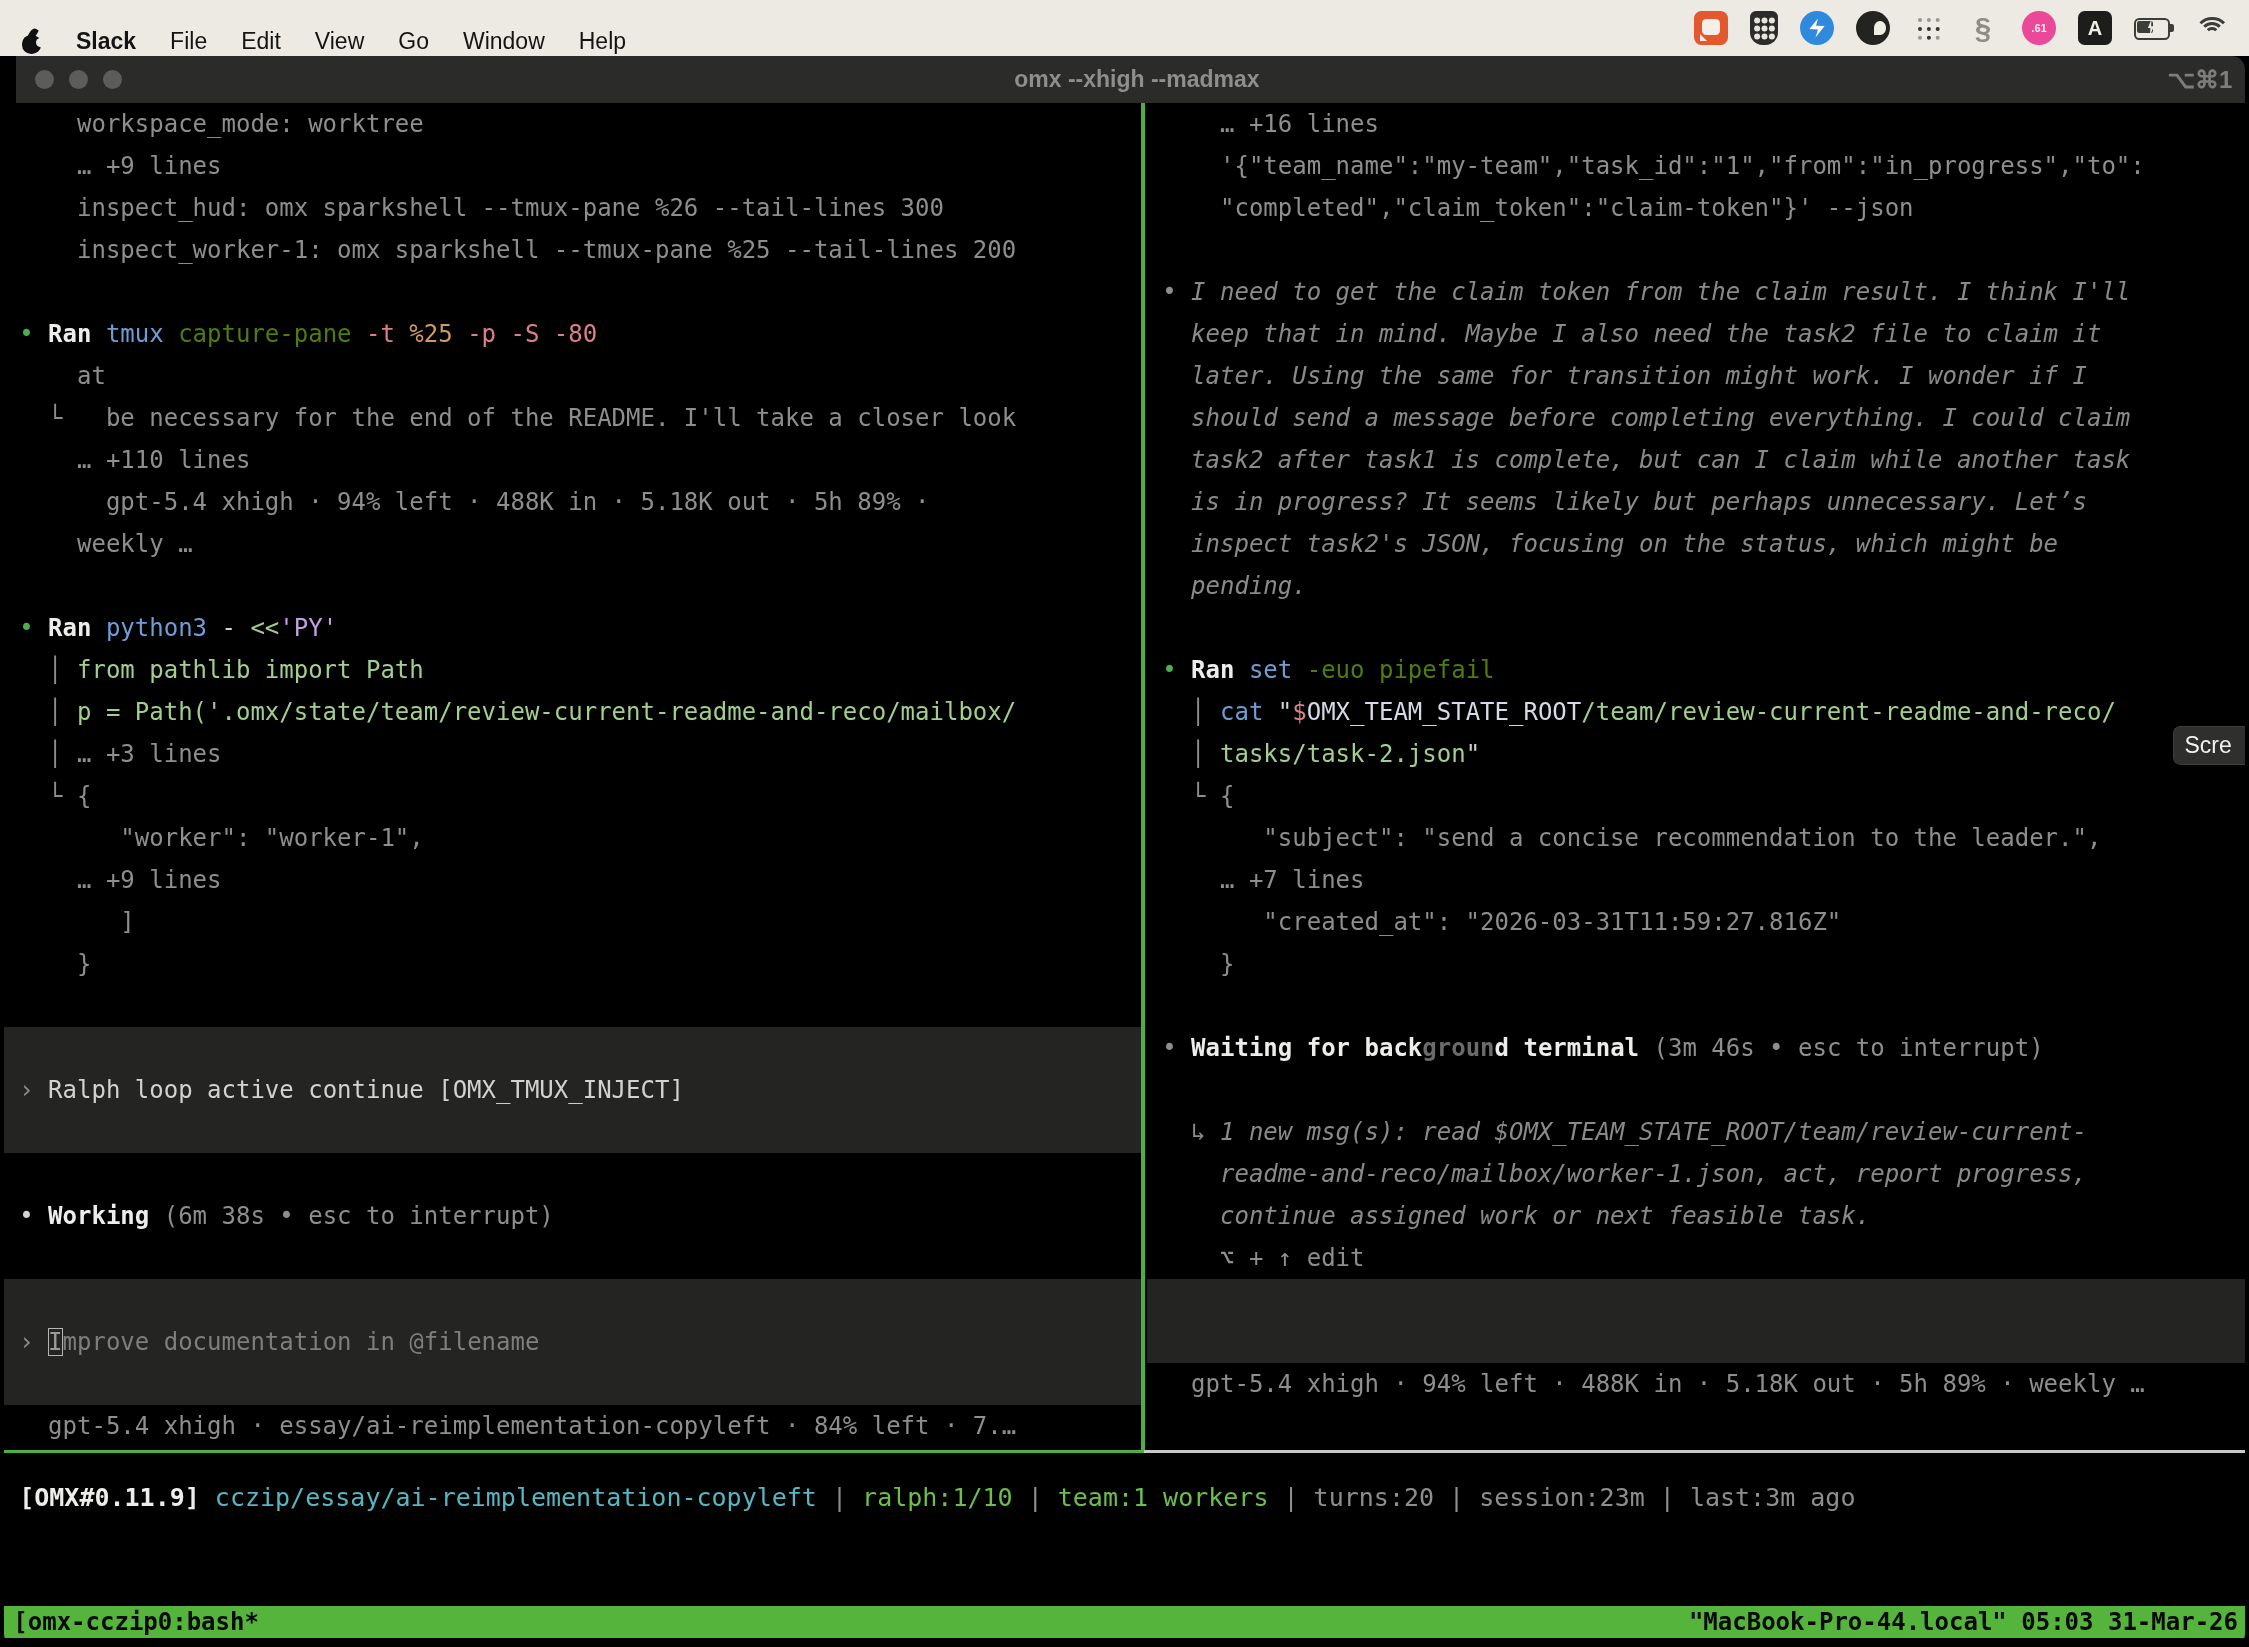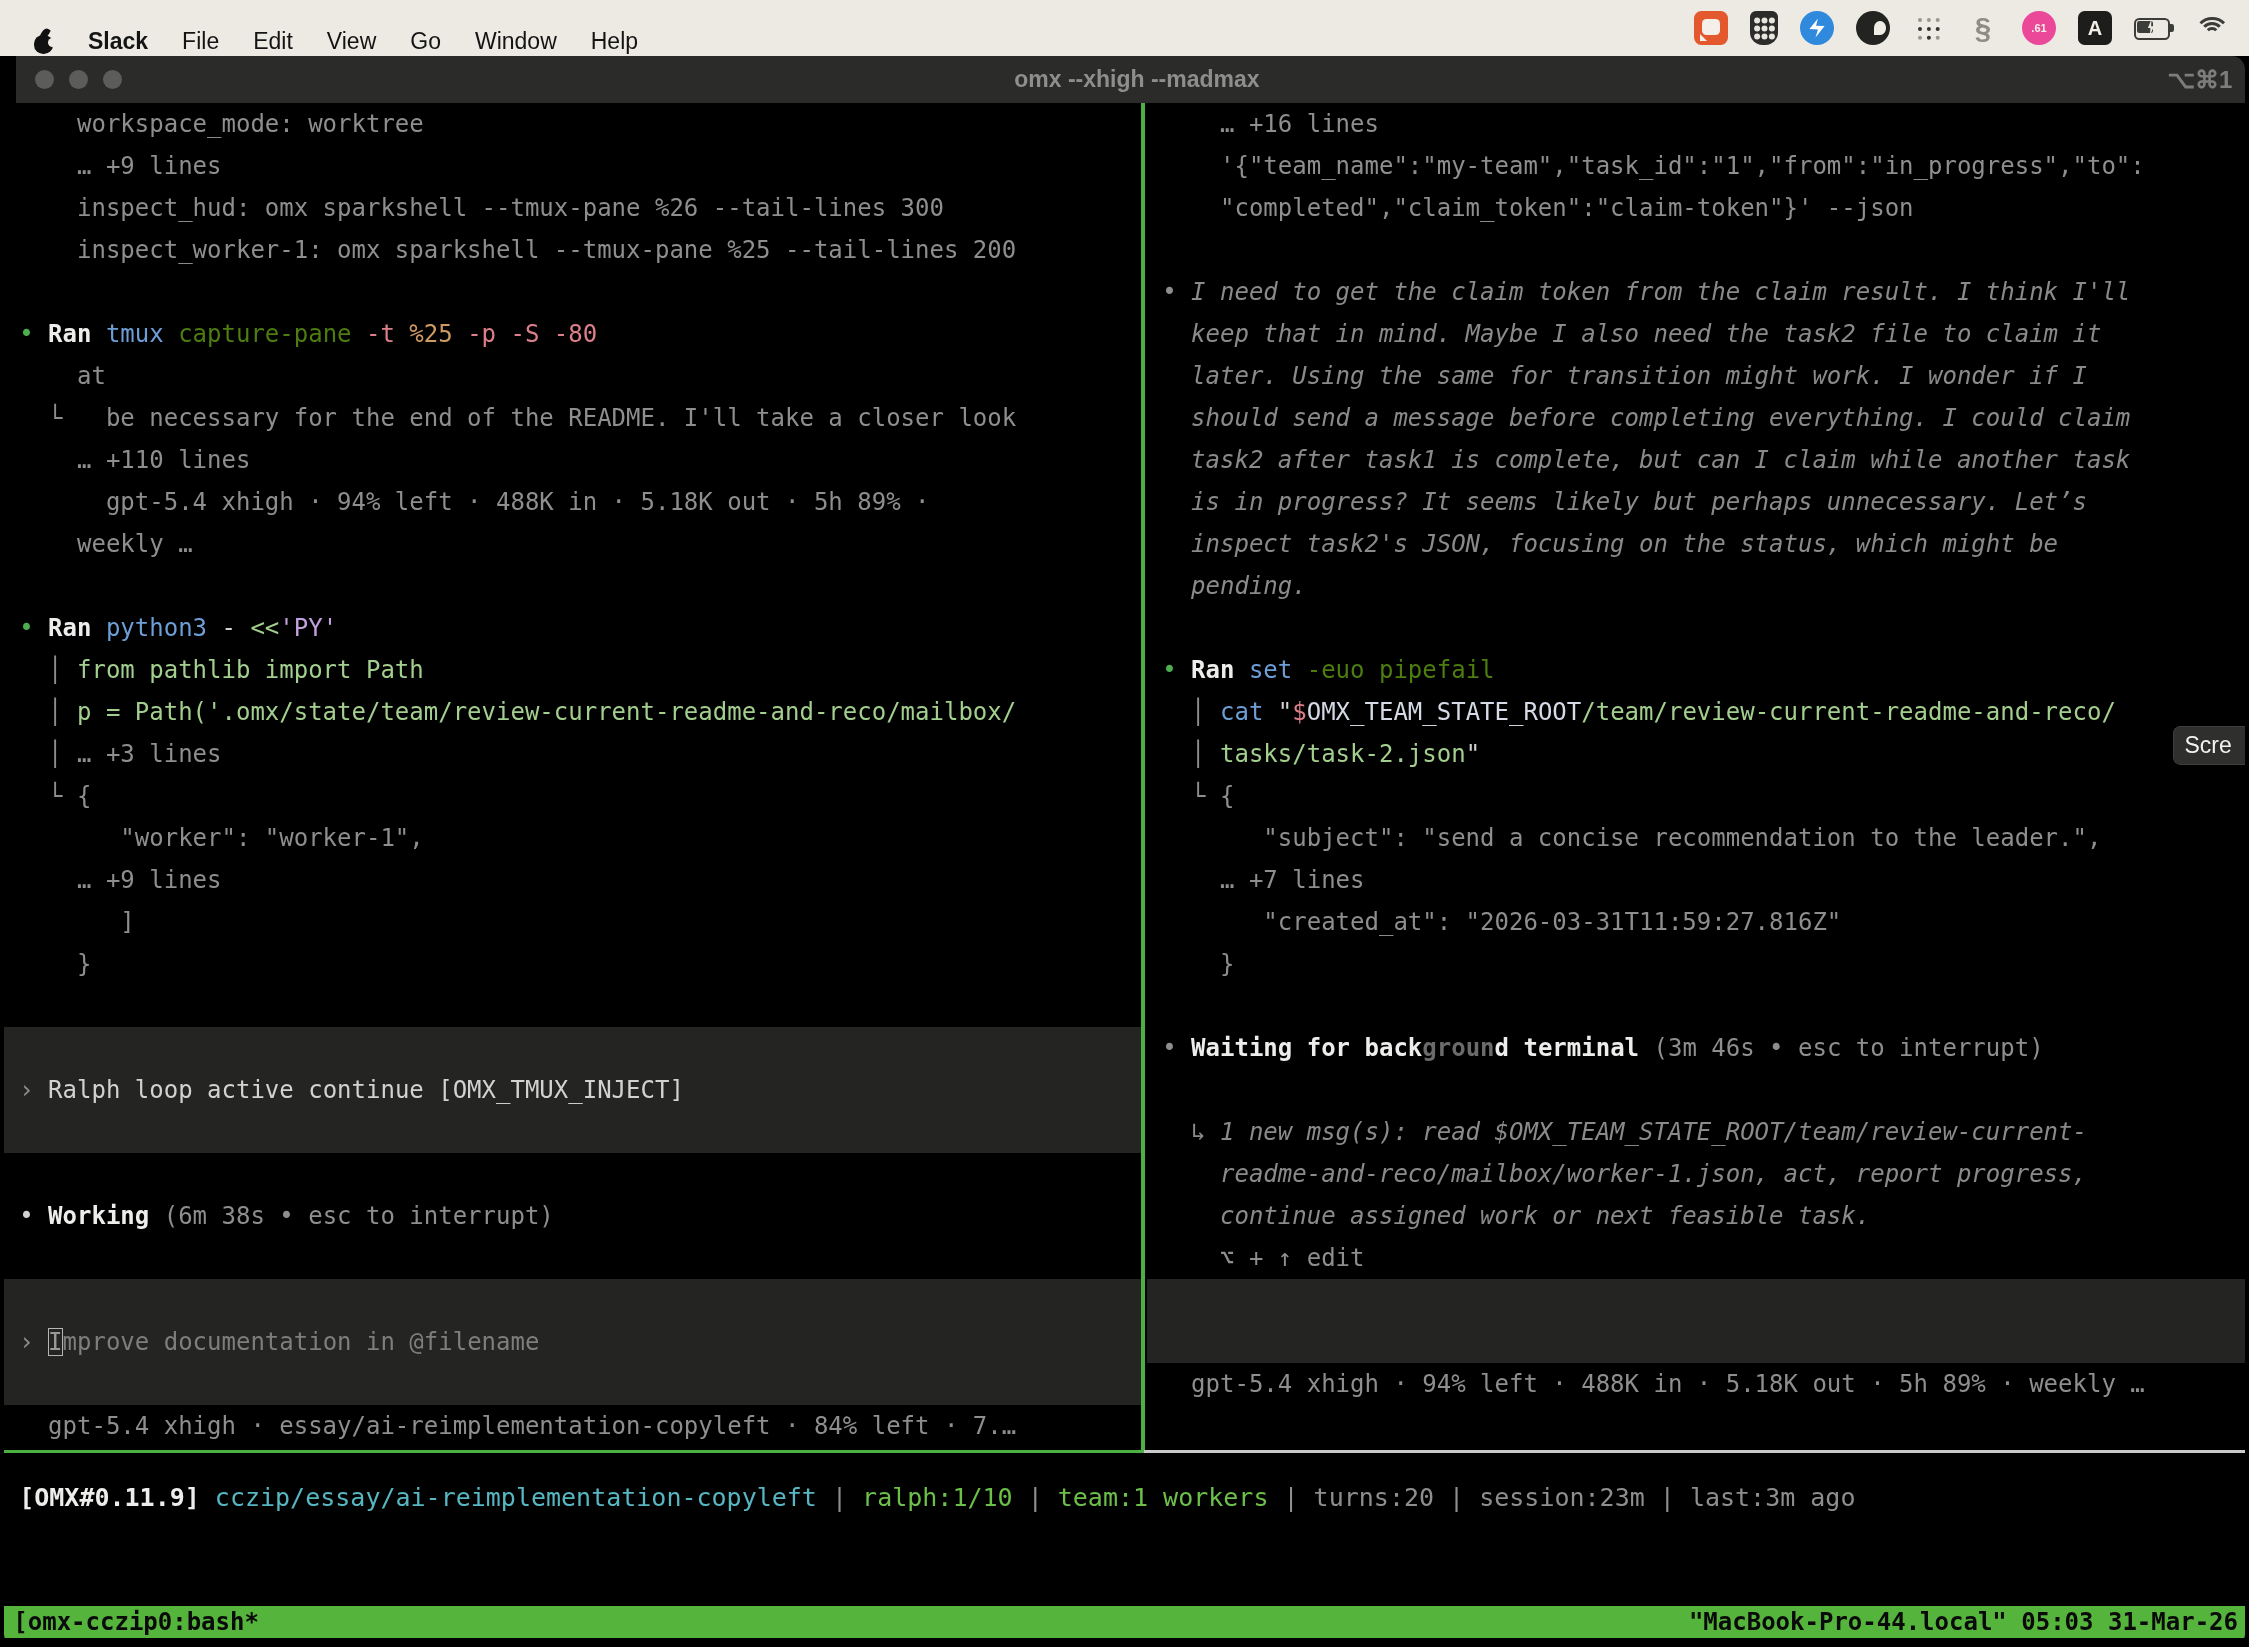--- a/index.html
+++ b/index.html
@@ -2,21 +2,21 @@
 <html style="font-size:11.8px"><head>
 <meta charset="utf-8">
 <style>
   html,body{margin:0;padding:0;background:#000;}
   #screen{position:relative;width:2250px;height:1648px;background:#000;overflow:hidden;
           font-family:"Liberation Sans",sans-serif;}
 
   
   #menubar{position:absolute;left:0;top:0;width:2250px;height:56px;background:#edeae3;
            display:flex;align-items:center;color:#111;}
-  #menubar .left{display:flex;align-items:center;gap:34px;padding-left:32px;margin-top:27px;}
+  #menubar .left{display:flex;align-items:center;gap:34px;padding-left:20px;margin-top:27px;}
   .apple{position:relative;width:22px;height:25px;}
   .apple::before{content:"";position:absolute;left:1.5px;top:5.9px;width:19px;height:19px;background:#111;border-radius:46% 46% 48% 48%;}
   .apple::after{content:"";position:absolute;right:-3px;top:8.9px;width:8.9px;height:8.9px;background:#edeae3;border-radius:50%;}
   .apple .leaf{position:absolute;left:10.3px;top:-1.5px;width:6.6px;height:9.6px;background:#111;border-radius:60% 10% 60% 10%;transform:rotate(30deg);}
   .menu-item{font-size:23px;color:#141414;}
   .menu-item.bold{font-weight:bold;}
   #menubar .right{margin-left:auto;display:flex;align-items:center;gap:22px;padding-right:22px;}
   .statusicon{position:relative;width:34px;height:34px;display:flex;align-items:center;justify-content:center;}
   .chat-app-icon{background:#e4582e;border-radius:7.4px;}
   .chat-app-icon::before{content:"";width:17.7px;height:16px;background:#f4efe8;border-radius:4.4px;margin-bottom:3px;}

